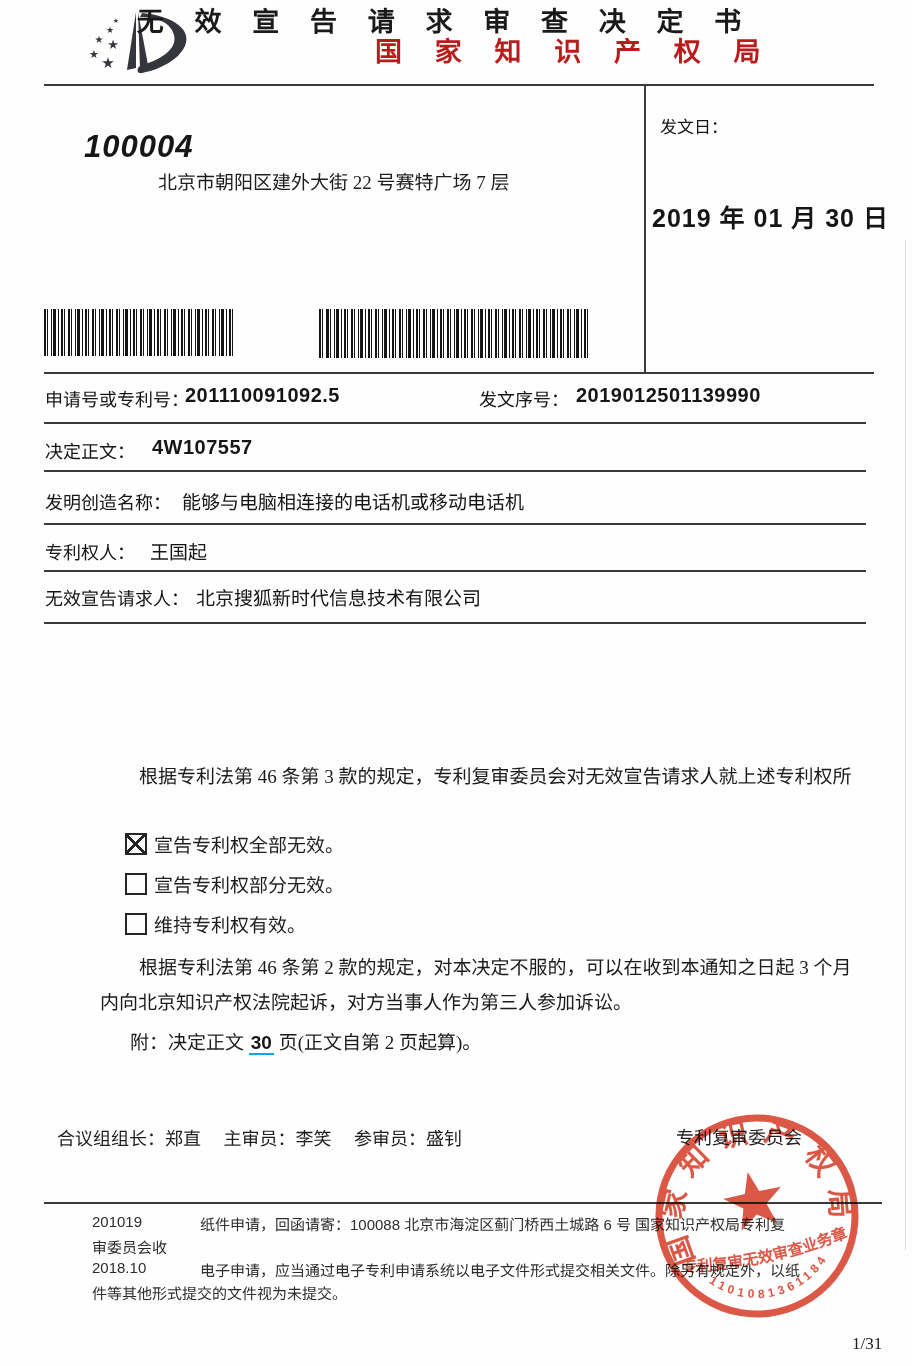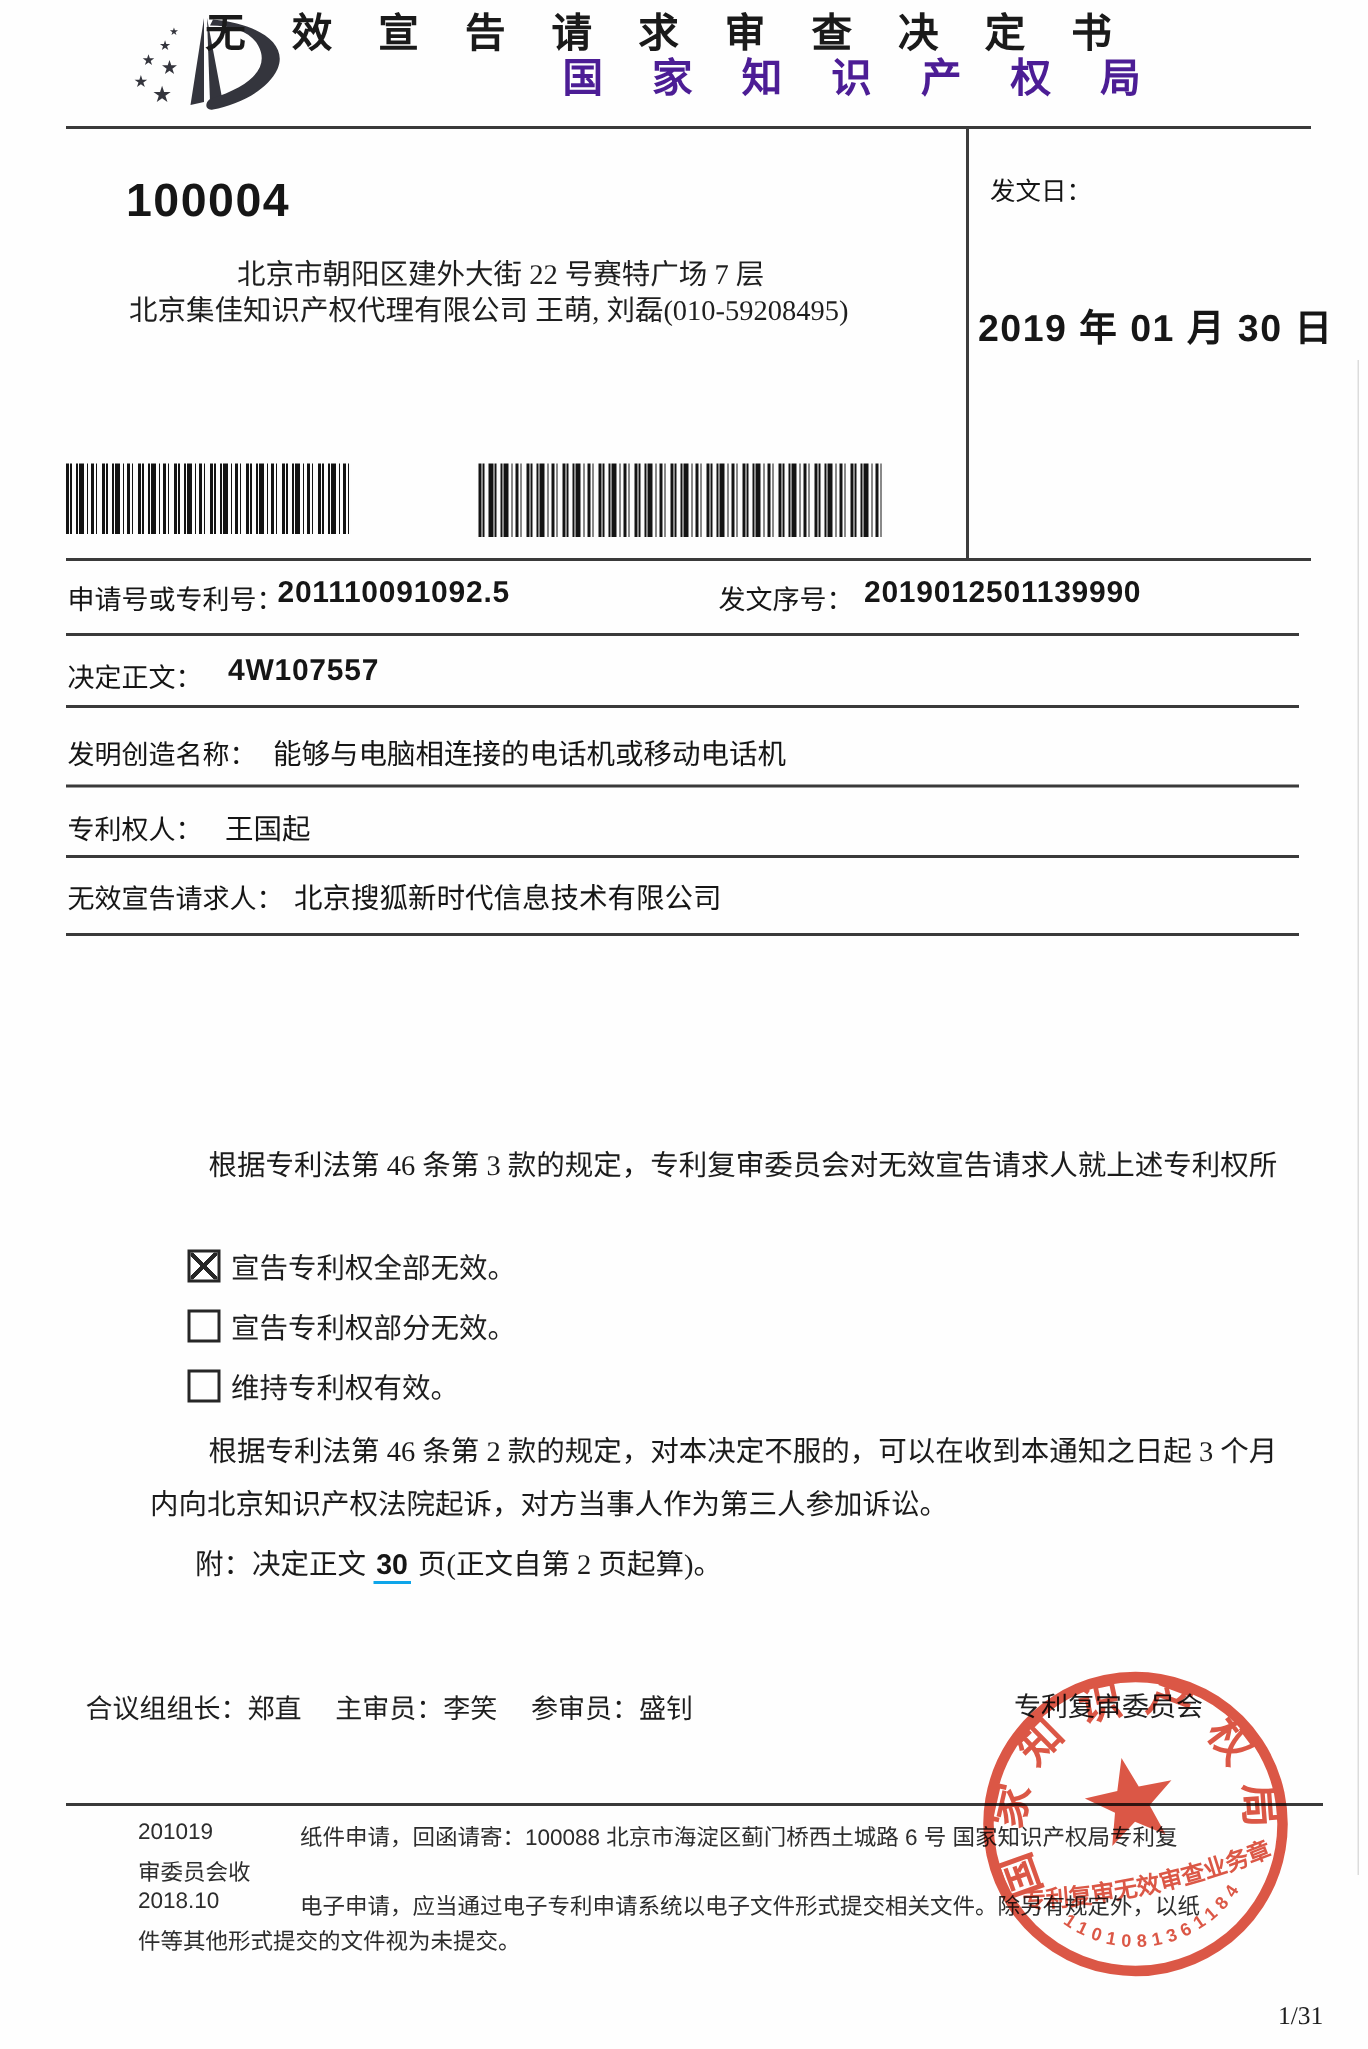--- a/index.html
+++ b/index.html
@@ -5,21 +5,21 @@
   html,body{margin:0;padding:0;background:#e8e8e8;}
   .page{
     position:relative;width:912px;height:1366px;margin:0 auto;
     background:#fefefe;overflow:hidden;
     font-family:"Liberation Serif","DejaVu Serif",serif;
     color:#1e1e1e;
   }
   .abs{position:absolute;white-space:nowrap;}
   .line{position:absolute;background:#3a3a3a;height:2px;}
   .stamp{font-family:"Liberation Sans","DejaVu Sans",sans-serif;font-weight:700;color:#161616;}
-  .agency-title{font-weight:700;font-size:27px;letter-spacing:13px;color:#4c1d95;}
+  .agency-title{font-weight:700;font-size:27px;letter-spacing:13px;color:#b91c1c;}
   .doc-title{left:0;top:656;width:890px;text-align:center;font-weight:700;font-size:27px;letter-spacing:12px;color:#1a1a1a;}
   .doc-number{left:0;top:714;width:890px;text-align:center;font-size:19px;}
   .doc-number .stamp{font-size:20px;}
   .field-label{font-size:18px;color:#151515;}
   .field-value-serif{font-size:19px;color:#151515;}
   .field-value-stamp{font-size:20px;letter-spacing:.5px;}
   .body-line{font-size:19px;color:#1b1b1b;}
   .checkbox{display:inline-block;width:18px;height:18px;border:2px solid #262626;vertical-align:-3px;background:#fefefe;}
   .checkbox.checked{
     background-image:
@@ -69,23 +69,22 @@
     <text x="38" y="60" font-size="15" text-anchor="middle">★</text>
   </svg>
   <div class="abs agency-title" style="left:375px;top:30px;">国 家 知 识 产 权 局</div>
   <div class="line" style="left:44px;top:84px;width:830px;"></div>
 
   <div class="abs" style="left:644px;top:85px;width:230px;height:287px;border-left:2px solid #3c3c3c;">
     <div class="abs field-label" style="left:14px;top:28px;font-size:17px;">发文日：</div>
     <div class="abs stamp" style="left:6px;top:113px;font-size:25px;letter-spacing:1px;">2019 年 01 月 30 日</div>
   </div>
 
-  <div class="abs stamp" style="left:84px;top:116px;font-size:31px;letter-spacing:1px;">100004</div>
+  <div class="abs stamp" style="left:84px;top:129px;font-size:31px;letter-spacing:1px;font-style:italic;">100004</div>
   <div class="abs" style="left:158px;top:167px;font-size:19px;">北京市朝阳区建外大街 22 号赛特广场 7 层</div>
-  <div class="abs" style="left:86px;top:191px;font-size:19px;">北京集佳知识产权代理有限公司  王萌, 刘磊(010-59208495)</div>
 
   <div class="barcode" style="left:44px;top:309px;width:190px;height:47px;"></div>
   <div class="barcode alt" style="left:318px;top:309px;width:272px;height:49px;"></div>
 
   <div class="line" style="left:44px;top:372px;width:830px;"></div>
   <div class="line" style="left:44px;top:422px;width:822px;"></div>
   <div class="line" style="left:44px;top:470px;width:822px;"></div>
   <div class="line" style="left:44px;top:523px;width:822px;"></div>
   <div class="line" style="left:44px;top:570px;width:822px;"></div>
   <div class="line" style="left:44px;top:622px;width:822px;"></div>

